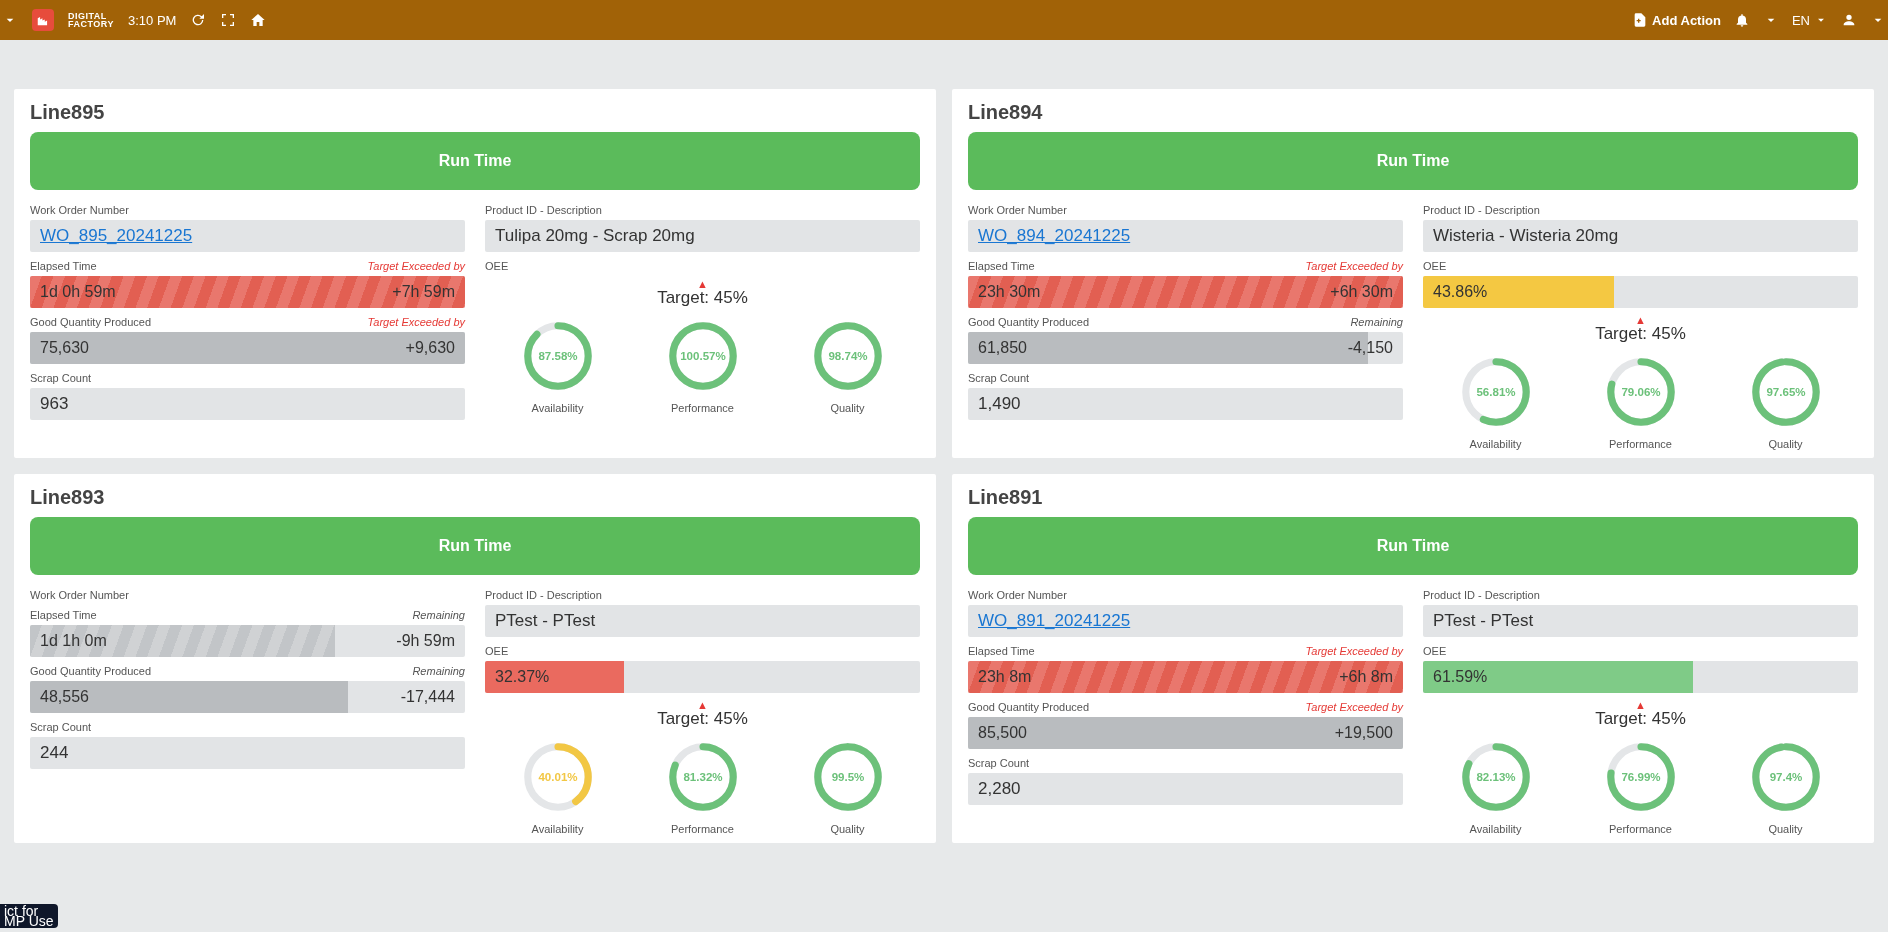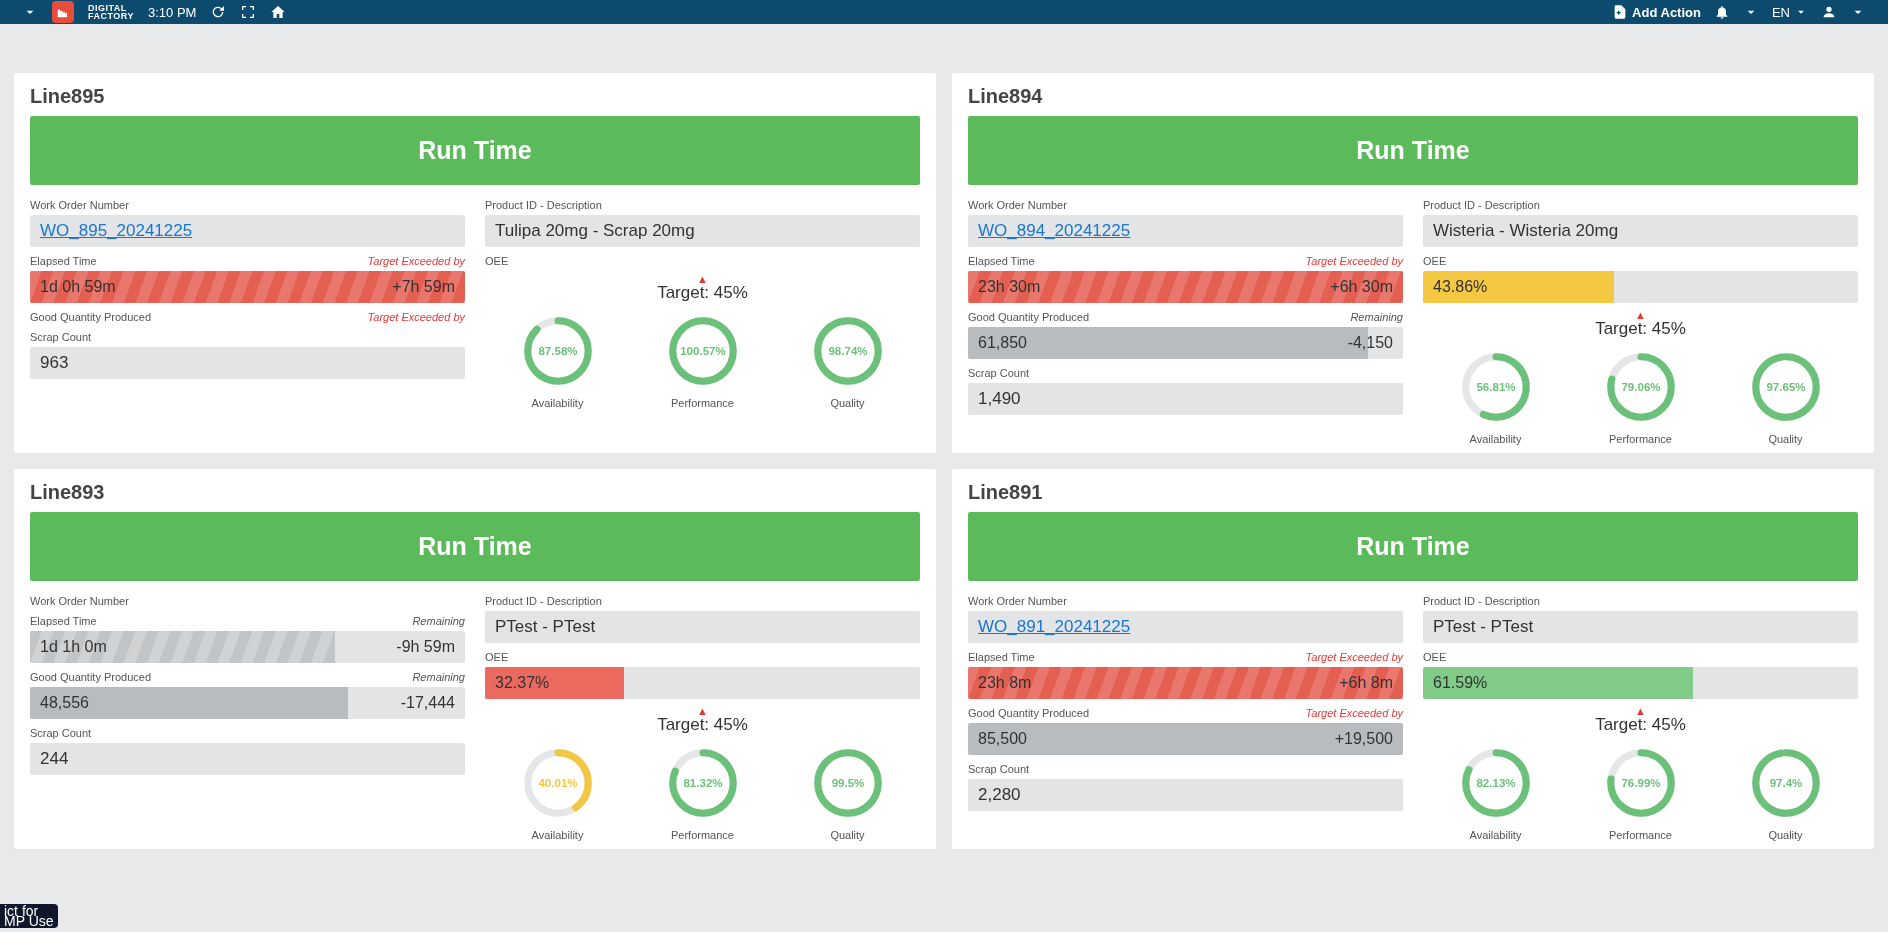--- a/index.html
+++ b/index.html
@@ -4,26 +4,26 @@
 <style>
   * { box-sizing: border-box; margin: 0; padding: 0; }
   body {
     font-family: "Segoe UI", Arial, sans-serif;
     background: #e7e9ea;
     width: 1888px;
     height: 932px;
     overflow: hidden;
   }
   .topbar {
-    height: 24px;
-    background: #0c4a6e;
+    height: 40px;
+    background: #a16207;
     color: #fff;
     display: flex;
     align-items: center;
-    padding: 0 22px;
+    padding: 0 2px;
     font-size: 13px;
   }
   .topbar .left { display: flex; align-items: center; gap: 14px; }
   .topbar .right { margin-left: auto; display: flex; align-items: center; gap: 13px; }
   .logo-badge {
     width: 22px; height: 22px;
     background: #e74c3c;
     border-radius: 4px;
     display: flex; align-items: center; justify-content: center;
     color: #fff; font-size: 14px;
@@ -47,25 +47,25 @@
   }
   .line-title {
     font-size: 20px;
     font-weight: 700;
     color: #444;
     margin-bottom: 8px;
   }
   .runtime-banner {
     background: #5bbb5b;
     color: #fff;
-    font-size: 25px;
+    font-size: 16px;
     font-weight: 700;
     text-align: center;
     padding: 20px 16px;
-    border-radius: 2px;
+    border-radius: 8px;
     margin-bottom: 14px;
   }
   .cols { display: flex; gap: 20px; }
   .c-left { flex: 1; }
   .c-right { flex: 1; }
 
   .field { margin-bottom: 8px; }
   .label-row {
     display: flex; justify-content: space-between;
     font-size: 11px; color: #555; margin-bottom: 4px;
@@ -202,20 +202,25 @@
             <div class="bar-fill bar-red-hatch" style="width:100%"></div>
             <span class="bar-text">1d 0h 59m</span>
             <span class="bar-text right">+7h 59m</span>
           </div>
         </div>
         <div class="field">
           <div class="label-row">
               <span>Good Quantity Produced</span>
               <span class="warn">Target Exceeded by</span>
             </div>
+          <div class="bar-box">
+            <div class="bar-fill bar-grey" style="width:100%"></div>
+            <span class="bar-text">75,630</span>
+            <span class="bar-text right">+9,630</span>
+          </div>
         </div>
         <div class="field">
           <div class="label-row">
               <span>Scrap Count</span>
             </div>
           <div class="val-box">963</div>
         </div>
       </div>
       <div class="c-right">
         <div class="field">

